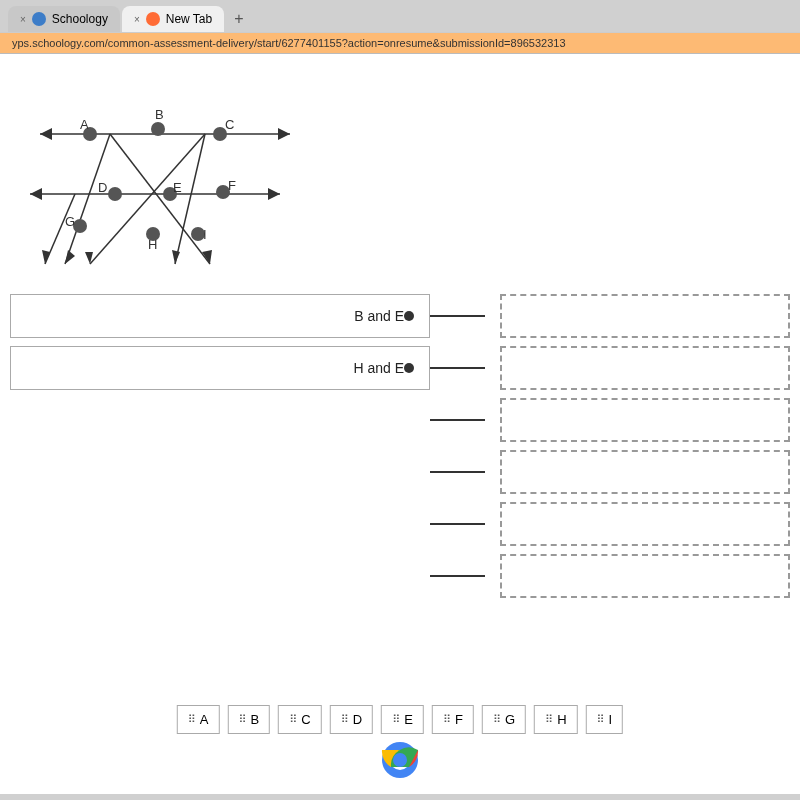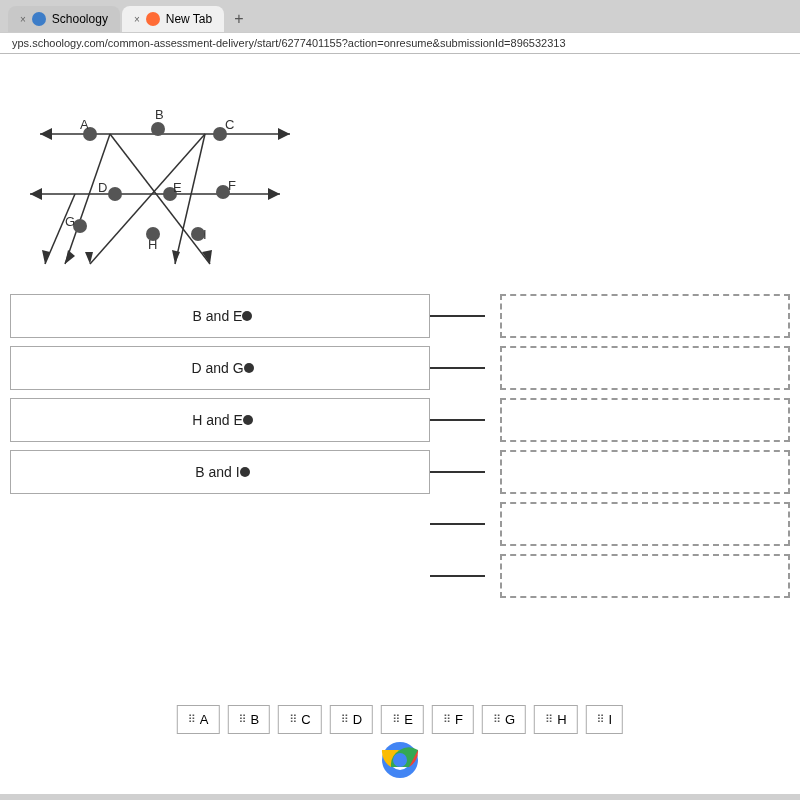--- a/index.html
+++ b/index.html
@@ -54,21 +54,21 @@
     .tab-add {
       background: none;
       border: none;
       font-size: 16px;
       color: #555;
       cursor: pointer;
       padding: 4px 8px;
     }
 
     .address-bar {
-      background: #ffffff;
+      background: #fdba74;
       padding: 4px 12px;
       font-size: 11px;
       color: #333;
       border-top: 1px solid #ccc;
     }
 
     
     .page-content {
       background: #fff;
       width: 800px;
@@ -110,21 +110,21 @@
       width: 420px;
     }
 
     .answer-box {
       border: 1px solid #aaa;
       padding: 10px 20px;
       background: #fff;
       font-size: 14px;
       display: flex;
       align-items: center;
-      justify-content: center;
+      justify-content: flex-end;
       height: 44px;
     }
 
     .answer-box-label {
       color: #222;
     }
 
     .connector-dot {
       width: 10px;
       height: 10px;
@@ -270,29 +270,21 @@
 
   <div class="main-content">
     <div class="matching-container">
 
       <div class="left-column">
         <div class="answer-box">
           <span class="answer-box-label">B and E</span>
           <div class="connector-dot"></div>
         </div>
         <div class="answer-box">
-          <span class="answer-box-label">D and G</span>
-          <div class="connector-dot"></div>
-        </div>
-        <div class="answer-box">
           <span class="answer-box-label">H and E</span>
-          <div class="connector-dot"></div>
-        </div>
-        <div class="answer-box">
-          <span class="answer-box-label">B and I</span>
           <div class="connector-dot"></div>
         </div>
       </div>
 
       <div style="width:70px; display:flex; flex-direction:column; gap:8px;">
         <div style="height:44px; display:flex; align-items:center;">
           <div style="height:2px; background:#333; width:55px;"></div>
         </div>
         <div style="height:44px; display:flex; align-items:center;">
           <div style="height:2px; background:#333; width:55px;"></div>

